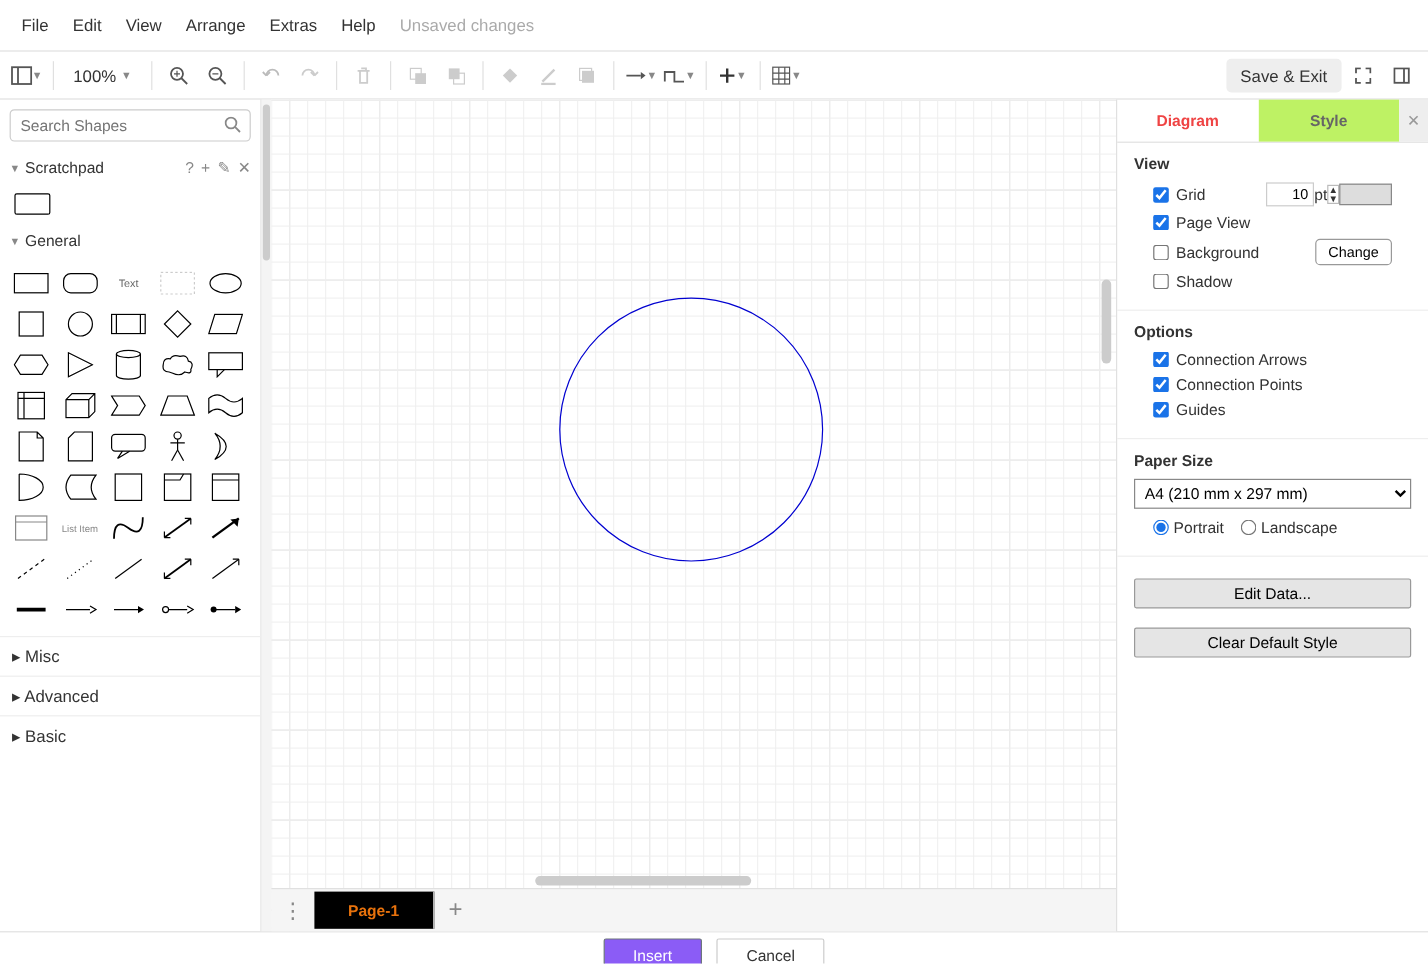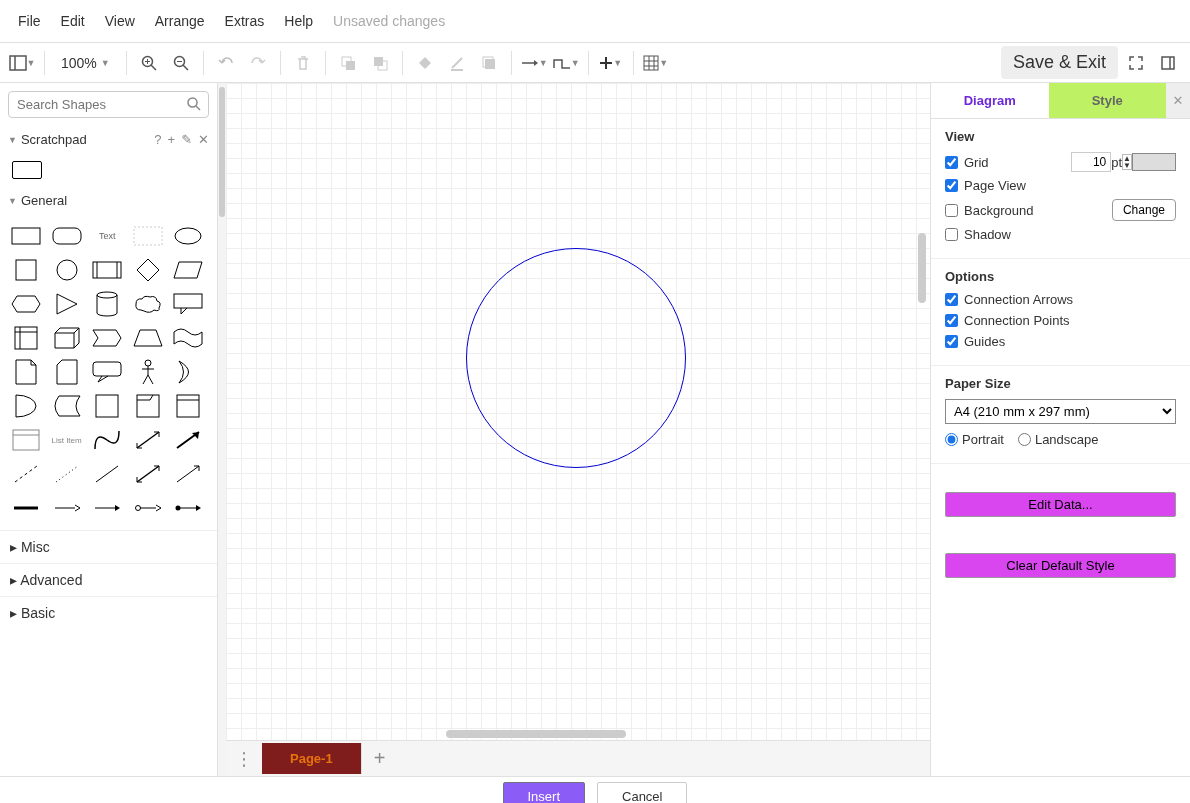--- a/index.html
+++ b/index.html
@@ -5,21 +5,21 @@
 * { box-sizing: border-box; margin: 0; padding: 0; }
 body { font-family: -apple-system, BlinkMacSystemFont, "Segoe UI", Arial, sans-serif; font-size: 13px; color: #333; overflow: hidden; width: 1190px; height: 803px; background: #fff; }
 .menubar { display: flex; align-items: center; height: 43px; padding: 0 8px; border-bottom: 1px solid #e0e0e0; }
 .menu-item { padding: 4px 10px; cursor: pointer; font-size: 14px; }
 .unsaved { color: #aaa; margin-left: 10px; font-size: 14px; }
 .toolbar { display: flex; align-items: center; height: 40px; padding: 0 8px; border-bottom: 1px solid #e0e0e0; gap: 4px; }
 .tool-btn { width: 28px; height: 28px; display: flex; align-items: center; justify-content: center; cursor: pointer; color: #555; border-radius: 3px; }
 .tool-btn.disabled { color: #ccc; }
 .zoom { display: flex; align-items: center; padding: 0 8px; cursor: pointer; font-size: 14px; gap: 4px; }
 .sep { width: 1px; height: 24px; background: #e0e0e0; margin: 0 4px; }
-.save-exit { margin-left: auto; background: #eee; border-radius: 4px; padding: 6px 12px; font-size: 18px; cursor: pointer; }
+.save-exit { margin-left: auto; background: #eee; border-radius: 4px; padding: 6px 12px; font-size: 14px; cursor: pointer; }
 .main { display: flex; height: calc(100% - 30px - 40px - 40px); }
 .sidebar { width: 218px; border-right: 1px solid #e0e0e0; display: flex; flex-direction: column; overflow: hidden; }
 .search-wrap { padding: 8px; position: relative; }
 .search-wrap input { width: 100%; padding: 5px 26px 5px 8px; border: 1px solid #ccc; border-radius: 4px; font-size: 13px; }
 .search-icon { position: absolute; right: 16px; top: 14px; color: #888; }
 .panel-hdr { display: flex; align-items: center; padding: 6px 8px; font-size: 13px; cursor: pointer; gap: 4px; }
 .panel-hdr .actions { margin-left: auto; display: flex; gap: 6px; color: #888; }
 .panel-hdr .actions span { cursor: pointer; }
 .scratch-body { padding: 8px 12px; }
 .scratch-shape { width: 30px; height: 18px; border: 1.5px solid #000; border-radius: 2px; }
@@ -29,37 +29,37 @@
 .more-shapes { padding: 10px 12px; color: #e8720c; font-weight: bold; cursor: pointer; border-top: 1px solid #eee; }
 .sb-scroll { width: 8px; background: #f4f4f4; position: relative; }
 .sb-thumb { position: absolute; top: 4px; left: 1px; width: 6px; height: 130px; background: #ccc; border-radius: 3px; }
 .canvas-area { flex: 1; position: relative; background: #fff; overflow: hidden; }
 .canvas-grid { position: absolute; inset: 0; background-image: linear-gradient(#eee 1px, transparent 1px), linear-gradient(90deg, #eee 1px, transparent 1px), linear-gradient(#ddd 1px, transparent 1px), linear-gradient(90deg, #ddd 1px, transparent 1px); background-size: 15px 15px, 15px 15px, 75px 75px, 75px 75px; background-position: 15px 0, 15px 0, 15px 0, 15px 0; }
 .canvas-circle { position: absolute; left: 240px; top: 165px; width: 220px; height: 220px; border: 1.5px solid #0000d0; border-radius: 50%; }
 .h-scroll { position: absolute; bottom: 38px; left: 220px; width: 180px; height: 8px; background: #ccc; border-radius: 4px; }
 .v-scroll { position: absolute; right: 4px; top: 150px; width: 8px; height: 70px; background: #ccc; border-radius: 4px; }
 .tabs { position: absolute; bottom: 0; left: 0; right: 0; height: 36px; display: flex; align-items: center; border-top: 1px solid #e0e0e0; background: #f5f5f5; }
 .tab-menu { width: 36px; text-align: center; color: #888; cursor: pointer; font-size: 18px; }
-.tab { padding: 8px 28px; background: #7f1d1d; border-right: 1px solid #e0e0e0; color: #e8720c; font-weight: bold; font-size: 13px; cursor: pointer; text-align: right; }
+.tab { padding: 8px 28px; background: #000000; border-right: 1px solid #e0e0e0; color: #e8720c; font-weight: bold; font-size: 13px; cursor: pointer; text-align: right; }
 .tab-add { width: 36px; text-align: center; color: #888; cursor: pointer; font-size: 20px; }
 .rightpanel { width: 260px; border-left: 1px solid #e0e0e0; display: flex; flex-direction: column; }
 .rp-tabs { display: flex; height: 36px; border-bottom: 1px solid #e0e0e0; }
-.rp-tab { flex: 1; display: flex; align-items: center; justify-content: center; font-weight: bold; cursor: pointer; color: #6d28d9; }
+.rp-tab { flex: 1; display: flex; align-items: center; justify-content: center; font-weight: bold; cursor: pointer; color: #ef4444; }
 .rp-tab.inactive { background: #bef264; color: #666; }
 .rp-close { width: 24px; display: flex; align-items: center; justify-content: center; background: #eee; color: #999; cursor: pointer; }
 .rp-section { padding: 10px 14px; border-bottom: 1px solid #eee; }
 .rp-title { font-weight: bold; margin-bottom: 8px; font-size: 13px; }
-.rp-row { display: flex; align-items: center; margin: 6px 0; gap: 6px; font-size: 13px; }
+.rp-row { display: flex; align-items: center; margin: 6px 16px; gap: 6px; font-size: 13px; }
 .rp-row input[type=checkbox], .rp-row input[type=radio] { accent-color: #1a73e8; }
 .grid-size { display: flex; align-items: center; gap: 0; margin-left: auto; }
 .grid-size input { width: 40px; border: 1px solid #ccc; padding: 2px 4px; text-align: right; font-size: 12px; }
 .grid-swatch { width: 44px; height: 18px; border: 1px solid #888; background: #ddd; cursor: pointer; }
 .change-btn { margin-left: auto; border: 1px solid #999; border-radius: 4px; padding: 3px 10px; background: #fff; font-size: 12px; cursor: pointer; }
 .paper-select { width: 100%; border: 1px solid #888; padding: 3px 4px; font-size: 13px; background: #fff; }
-.rp-btn { width: 100%; border: 1px solid #999; background: #d946ef; padding: 4px 0; margin: 18px 0; font-size: 13px; cursor: pointer; border-radius: 2px; }
+.rp-btn { width: 100%; border: 1px solid #999; background: #e5e5e5; padding: 4px 0; margin: 8px 0; font-size: 13px; cursor: pointer; border-radius: 2px; }
 .footer { height: 40px; display: flex; align-items: center; justify-content: center; gap: 12px; border-top: 1px solid #e0e0e0; }
 .footer-btn { padding: 6px 24px; border-radius: 2px; cursor: pointer; font-size: 13px; }
 .btn-primary { background: #8b5cf6; color: #fff; border: 1px solid #6c757d; }
 .btn-secondary { background: #fff; border: 1px solid #ccc; }
 .caret { font-size: 9px; color: #888; }
 svg { display: block; }
 </style>
 </head>
 <body>
 

